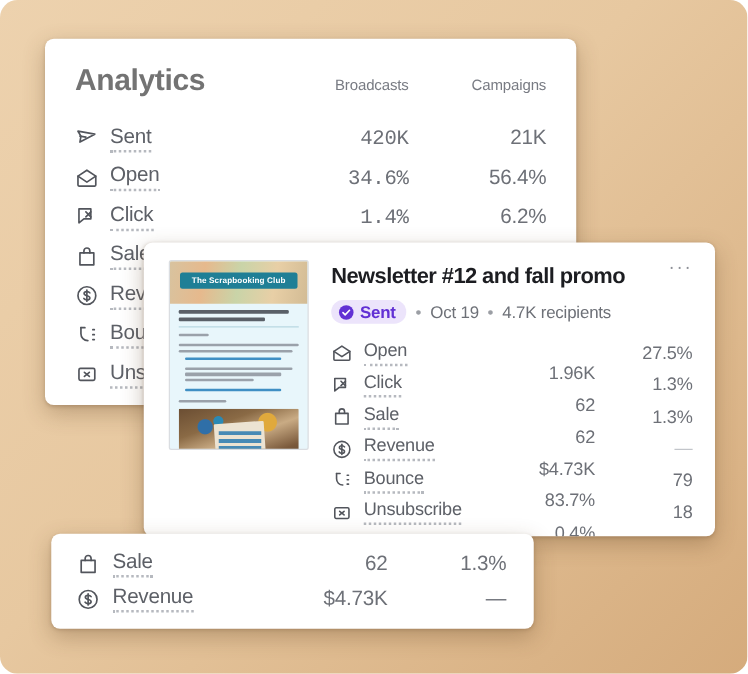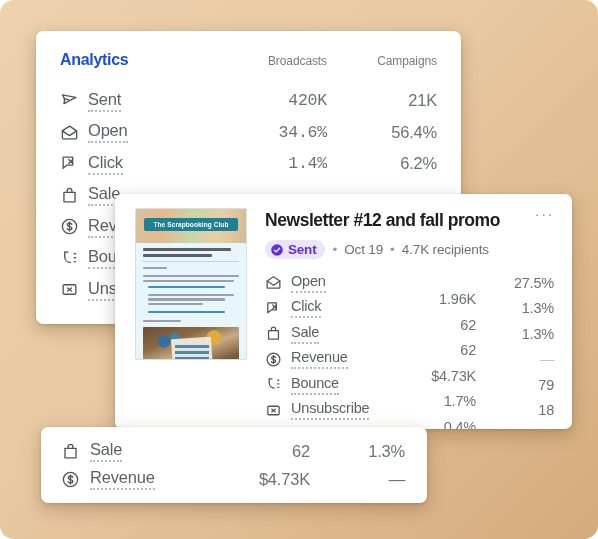--- a/index.html
+++ b/index.html
@@ -33,21 +33,21 @@
     width: 425px; height: 293px;
     padding: 20px 24px 0 24px;
     overflow: hidden;
     z-index: 1;
   }
   .an-head {
     display: flex; align-items: baseline;
     margin-bottom: 16px;
   }
   .an-title {
-    font-size: 16px; font-weight: bold; color: #1d4ed8;
+    font-size: 24px; font-weight: bold; color: #737373;
     letter-spacing: -.3px; flex: 1;
   }
   .an-colhead {
     font-size: 12px; color: #787b83; text-align: right;
     letter-spacing: -.1px;
   }
   .an-colhead.c1 { width: 110px; }
   .an-colhead.c2 { width: 110px; }
 
   .an-row {
@@ -417,21 +417,21 @@
               <svg viewBox="0 0 24 24" fill="none" stroke="currentColor" stroke-width="1.8" stroke-linecap="round" stroke-linejoin="round">
                   <path d="M6 4v6c0 4 3 7 7 7"></path>
                   <path d="M6 4h4"></path>
                   <path d="M18 6h1.5"></path>
                   <path d="M18 11h1.5"></path>
                   <path d="M18 16h1.5"></path>
                 </svg>
             </span>
             <span class="metric-name">Bounce</span>
           </div>
-          <div class="nl-val c1">1.7%</div>
+          <div class="nl-val c1">83.7%</div>
           <div class="nl-val c2">79</div>
         </div>
 
         <div class="nl-row">
           <div class="nl-lab">
             <span class="ico">
               <svg viewBox="0 0 24 24" fill="none" stroke="currentColor" stroke-width="1.8" stroke-linecap="round" stroke-linejoin="round">
                   <rect x="4" y="6" width="16" height="12" rx="1.5"></rect>
                   <path d="M9.5 10l5 4"></path>
                   <path d="M14.5 10l-5 4"></path>

